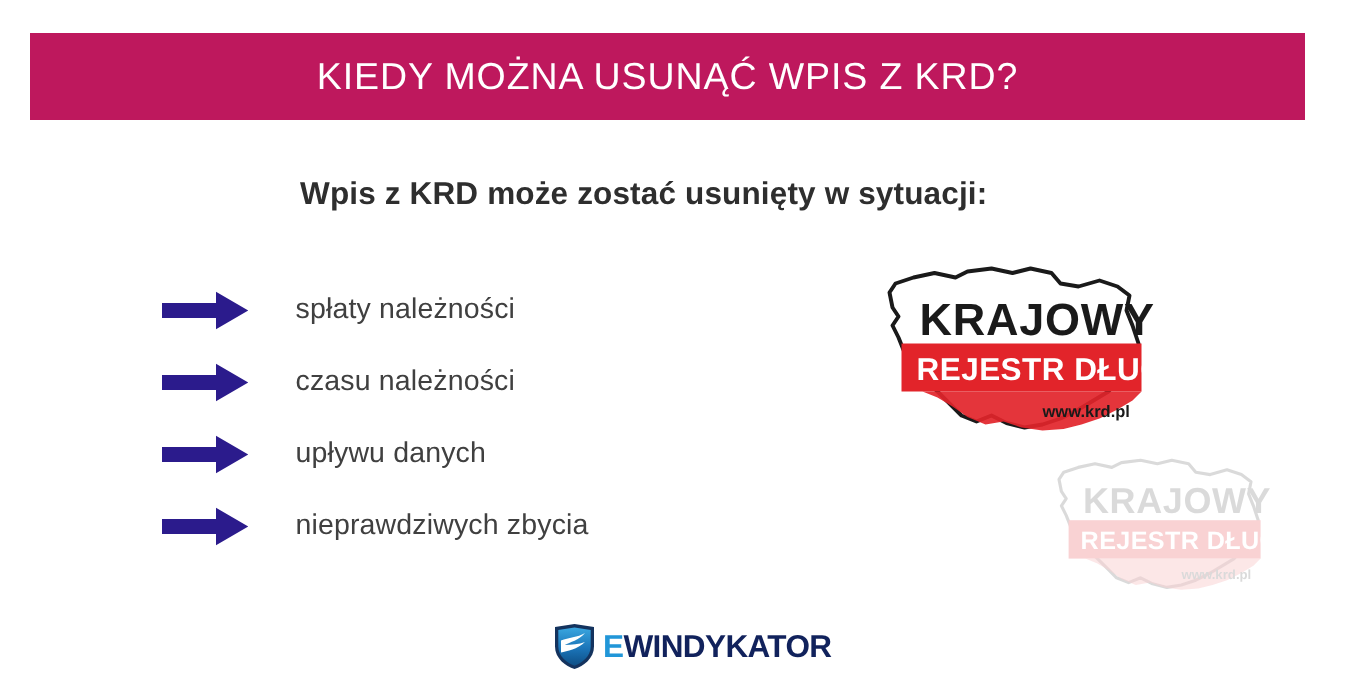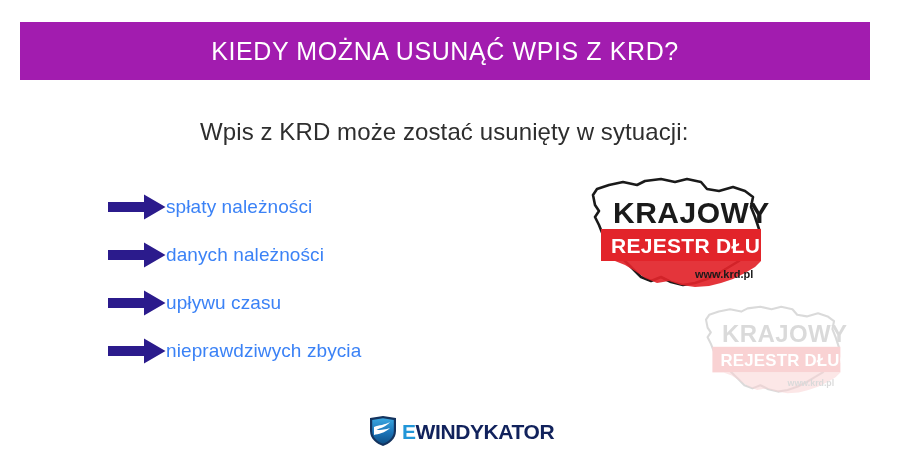--- a/index.html
+++ b/index.html
@@ -21,42 +21,42 @@
     background: #ffffff;
   }
 
   
   .title-banner {
     position: absolute;
     left: 20px;
     top: 22px;
     width: 850px;
     height: 58px;
-    background: #a21caf;
+    background: #be185d;
     display: flex;
     align-items: center;
     justify-content: center;
   }
   .title-text {
     color: #ffffff;
     font-size: 25px;
     font-weight: 400;
     letter-spacing: 0.6px;
     white-space: nowrap;
     font-family: "Liberation Sans", sans-serif;
   }
 
   
   .subtitle {
     position: absolute;
     left: 200px;
     top: 118px;
-    font-size: 24px;
+    font-size: 21px;
     color: #2e2e2e;
-    font-weight: 400;
+    font-weight: 700;
     white-space: nowrap;
     letter-spacing: 0.1px;
   }
 
   
   .bullet-list {
     position: absolute;
     left: 108px;
     top: 183px;
     width: 420px;
@@ -71,22 +71,23 @@
     position: relative;
     width: 58px;
     height: 26px;
     flex: 0 0 58px;
     display: block;
   }
   .arrow-icon svg {
     display: block;
   }
   .bullet-label {
+    margin-left: 31px;
     font-size: 19px;
-    color: #3b82f6;
+    color: #404040;
     white-space: nowrap;
     letter-spacing: 0.1px;
   }
 
   
   .krd-logo {
     position: absolute;
     left: 583px;
     top: 173px;
     width: 190px;
@@ -159,30 +160,30 @@
       </span>
       <span class="bullet-label">spłaty należności</span>
     </div>
 
     <div class="bullet-row">
       <span class="arrow-icon">
         <svg width="58" height="26" viewBox="0 0 58 26" xmlns="http://www.w3.org/2000/svg">
           <path d="M0 8 L36 8 L36 0.5 L57.5 13 L36 25.5 L36 18 L0 18 Z" fill="#2b1b8c"></path>
         </svg>
       </span>
-      <span class="bullet-label">danych należności</span>
-    </div>
-
-    <div class="bullet-row">
-      <span class="arrow-icon">
-        <svg width="58" height="26" viewBox="0 0 58 26" xmlns="http://www.w3.org/2000/svg">
-          <path d="M0 8 L36 8 L36 0.5 L57.5 13 L36 25.5 L36 18 L0 18 Z" fill="#2b1b8c"></path>
-        </svg>
-      </span>
-      <span class="bullet-label">upływu czasu</span>
+      <span class="bullet-label">czasu należności</span>
+    </div>
+
+    <div class="bullet-row">
+      <span class="arrow-icon">
+        <svg width="58" height="26" viewBox="0 0 58 26" xmlns="http://www.w3.org/2000/svg">
+          <path d="M0 8 L36 8 L36 0.5 L57.5 13 L36 25.5 L36 18 L0 18 Z" fill="#2b1b8c"></path>
+        </svg>
+      </span>
+      <span class="bullet-label">upływu danych</span>
     </div>
 
     <div class="bullet-row">
       <span class="arrow-icon">
         <svg width="58" height="26" viewBox="0 0 58 26" xmlns="http://www.w3.org/2000/svg">
           <path d="M0 8 L36 8 L36 0.5 L57.5 13 L36 25.5 L36 18 L0 18 Z" fill="#2b1b8c"></path>
         </svg>
       </span>
       <span class="bullet-label">nieprawdziwych zbycia</span>
     </div>

